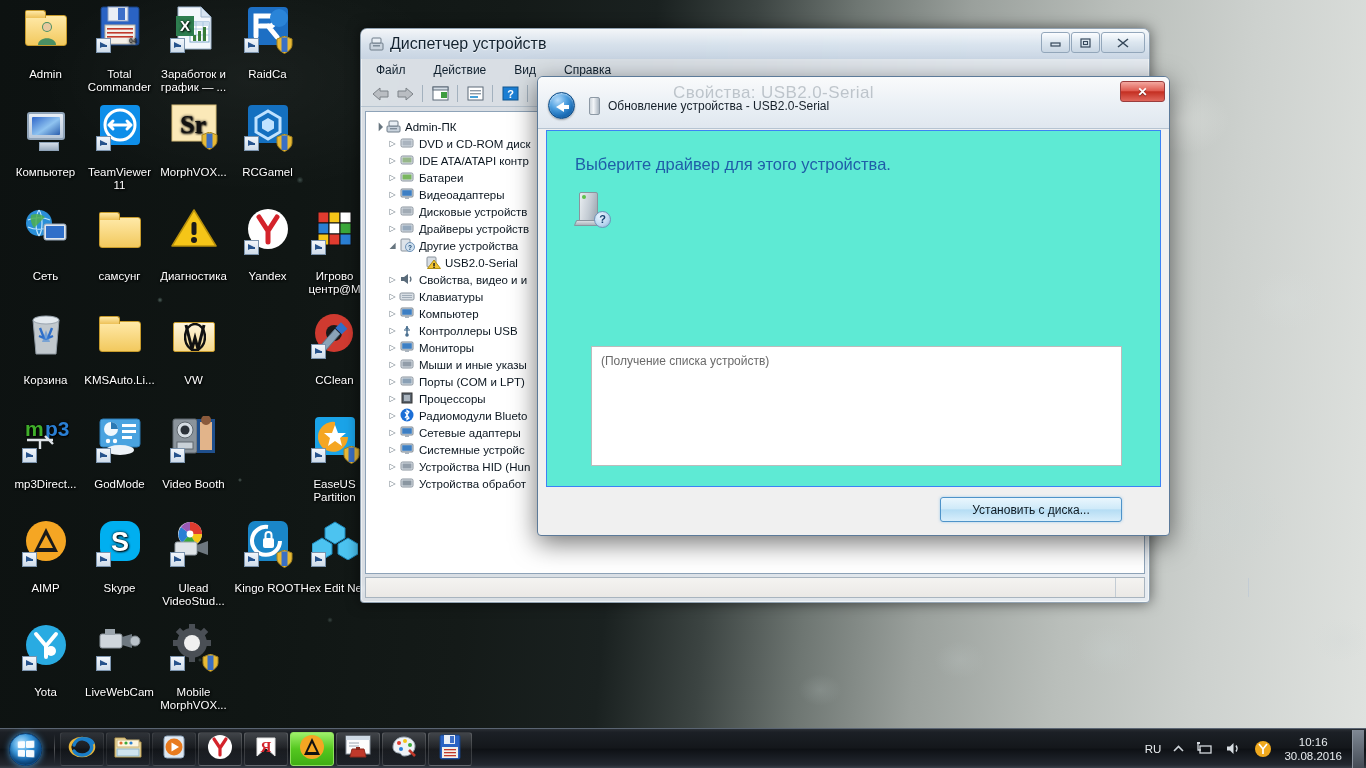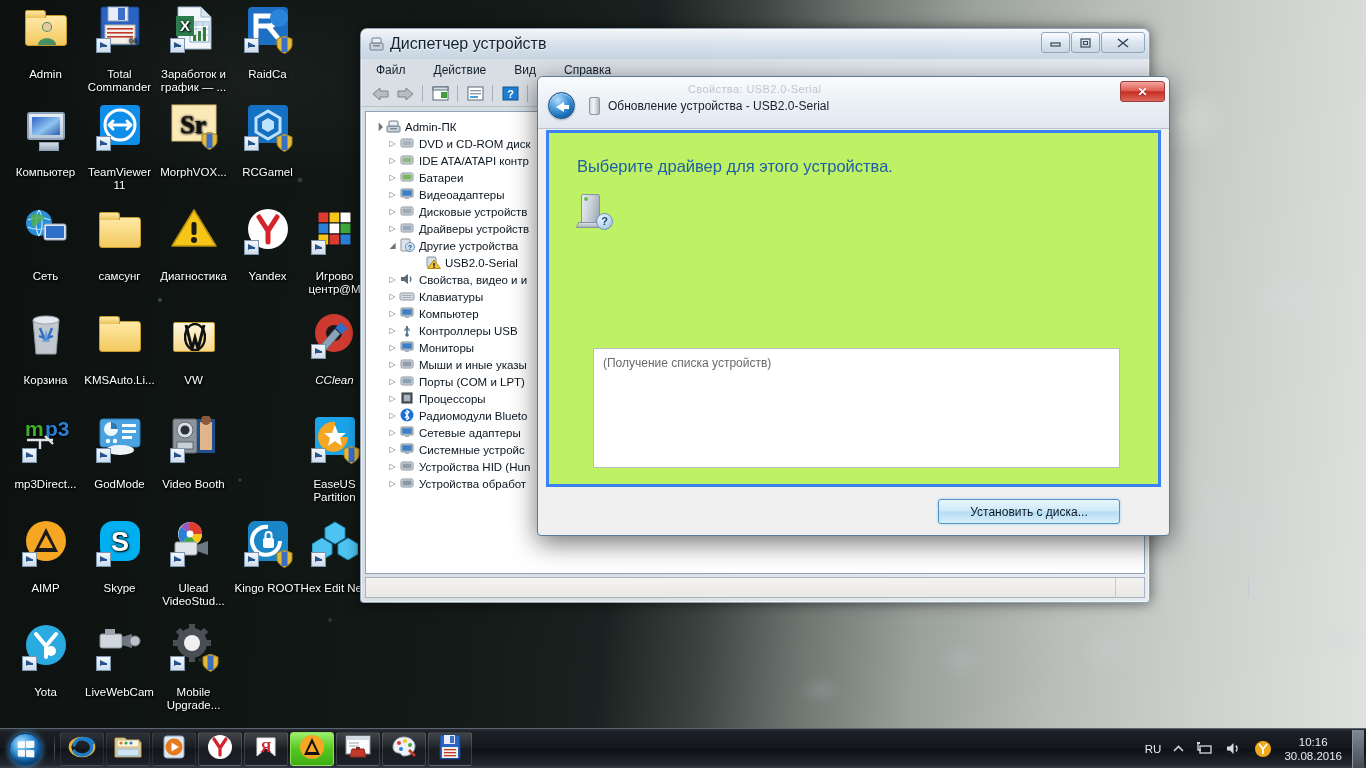--- a/index.html
+++ b/index.html
@@ -217,21 +217,21 @@
   }
   .dlg-hdr-icon{
     width:11px; height:18px; margin:0 8px 0 14px; flex:none;
     background:linear-gradient(90deg,#cfd6dc,#f2f5f8 40%,#aab5c0);
     border:1px solid #8d99a5; border-radius:2px;
   }
   .dlg-hdr-text{ font-size:12px; color:#16202a; }
 
   .dlg-body{
     position:absolute; left:8px; top:53px; right:8px; bottom:48px;
-    background:#bef264; border:3px solid #3b82f6;
+    background:#5eead4; border:1px solid #3b82f6;
   }
   .dlg-h1{
     font-size:16.5px; color:#1f5ea8; padding:24px 0 0 28px; font-weight:400;
   }
   .dlg-desc{
     display:flex; padding:16px 30px 0 28px; font-size:12px; color:#14181c; line-height:17px;
   }
   .pc-icon{ width:36px; height:38px; position:relative; flex:none; margin-right:10px;}
   .pc-icon .tower{
     position:absolute; left:4px; top:2px; width:19px; height:31px;
@@ -273,21 +273,21 @@
     min-width:76px; height:25px; padding:0 12px;
     border:1px solid #9a9a9a; border-radius:3px;
     background:linear-gradient(180deg,#fbfbfb,#f0f0f0 46%,#e3e3e3 52%,#eeeeee);
     font-size:12px; color:#0f1114; cursor:pointer;
     display:flex; align-items:center; justify-content:center;
   }
   .btn.disabled{ color:#a3a3a3; border-color:#c3c3c3; background:linear-gradient(180deg,#fafafa,#f2f2f2); cursor:default;}
   .btn.default{ border-color:#6b6b6b; }
 
   .ghost-title{
-    position:absolute; left:150px; top:6px; font-size:11px; color:rgba(70,85,100,.30);
+    position:absolute; left:135px; top:6px; font-size:17px; color:rgba(70,85,100,.30);
     letter-spacing:.4px;
   }
 </style>
 </head>
 <body>
 
 <div id="desktop"></div>
 
 <div id="icons-layer">
     <div class="icon-cell" style="left: 8px; top: 6px;">
@@ -442,21 +442,21 @@
     <div class="icon-cell" style="left: 156px; top: 312px;">
       <div class="icon-img">
         <div class="folder-open"></div>
         <svg style="position:absolute;left:13px;top:11px" width="22" height="28" viewBox="0 0 22 28">
           <path d="M2 2 L8 26 L11 15 L14 26 L20 2" stroke="#111" stroke-width="3" fill="none"></path>
           <ellipse cx="11" cy="14" rx="10" ry="13" fill="none" stroke="#111" stroke-width="2.4"></ellipse>
         </svg>
       </div>
       <span class="icon-label">VW</span>
     </div>
-    <div class="icon-cell" style="left: 297px; top: 312px; font-style: italic;">
+    <div class="icon-cell" style="left: 297px; top: 312px;">
       <div class="icon-img"><svg width="44" height="42" viewBox="0 0 44 42">
           <path d="M40 21 A19 19 0 1 1 21 2 A19 19 0 0 1 40 21 Z" fill="#cf3a30"></path>
           <circle cx="21" cy="21" r="8" fill="#1a1a1a"></circle>
           <path d="M8 33 L22 17 L27 22 L13 38 Z" fill="#8aa3b8" stroke="#5d7388"></path>
           <rect x="24" y="12" width="9" height="8" transform="rotate(45 28 16)" fill="#2f6fc9"></rect>
         </svg><span class="shortcut-arrow"></span></div>
       <span class="icon-label">CClean</span>
     </div>
     <div class="icon-cell" style="left: 8px; top: 416px;">
       <div class="icon-img"><svg width="46" height="34" viewBox="0 0 46 34">
@@ -582,21 +582,21 @@
             <rect x="18" y="30" width="6" height="8"></rect>
             <rect x="2" y="16" width="8" height="6"></rect>
             <rect x="32" y="16" width="8" height="6"></rect>
             <rect x="6" y="5" width="6" height="7" transform="rotate(-45 9 8)"></rect>
             <rect x="30" y="5" width="6" height="7" transform="rotate(45 33 8)"></rect>
           </g>
         </svg><span class="shortcut-arrow"></span><svg style="position:absolute;right:-2px;bottom:-2px" width="17" height="18">
           <path d="M8.5 0 L16 3 V9 C16 14 8.5 17.5 8.5 17.5 C8.5 17.5 1 14 1 9 V3 Z" fill="#e8b935" stroke="#a4821f"></path>
           <path d="M8.5 1.5 L8.5 16" stroke="#3a6fc4" stroke-width="6"></path>
         </svg></div>
-      <span class="icon-label">Mobile Upgrade...</span>
+      <span class="icon-label">Mobile MorphVOX...</span>
     </div>
   </div>
 
 <div id="devmgr">
 
   <div class="win-titlebar">
     <span style="display:inline-block;width:15px;height:14px;position:relative;">
       <svg width="15" height="14" viewBox="0 0 15 14">
           <rect x="1" y="6" width="13" height="7" rx="1" fill="#c9d3dd" stroke="#6e7c89"></rect>
           <rect x="3" y="1" width="9" height="5" rx="1" fill="#e8eef4" stroke="#6e7c89"></rect>

